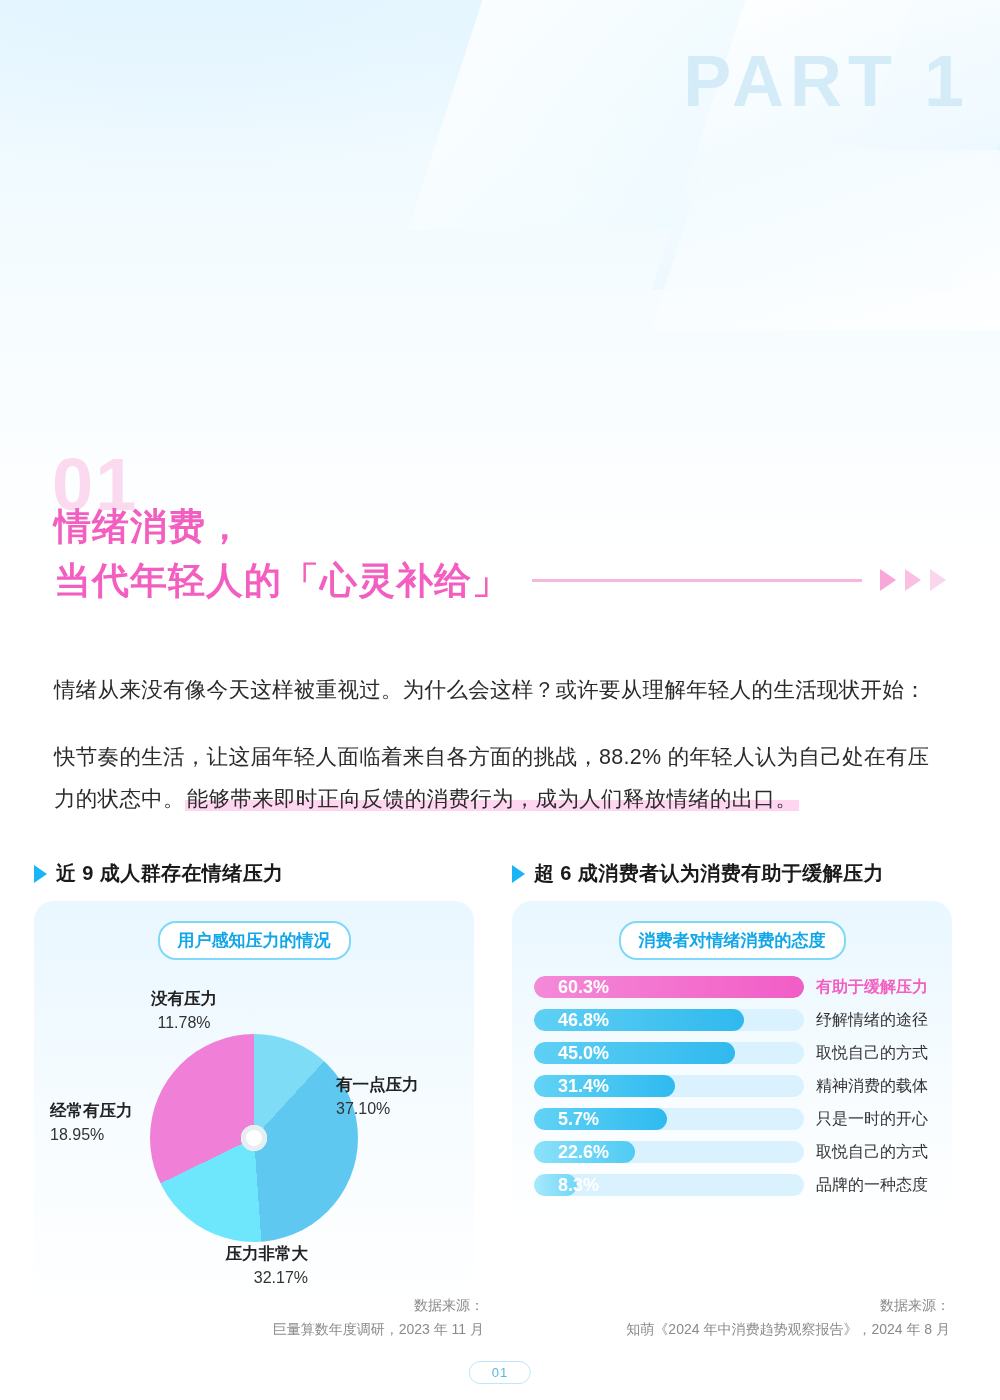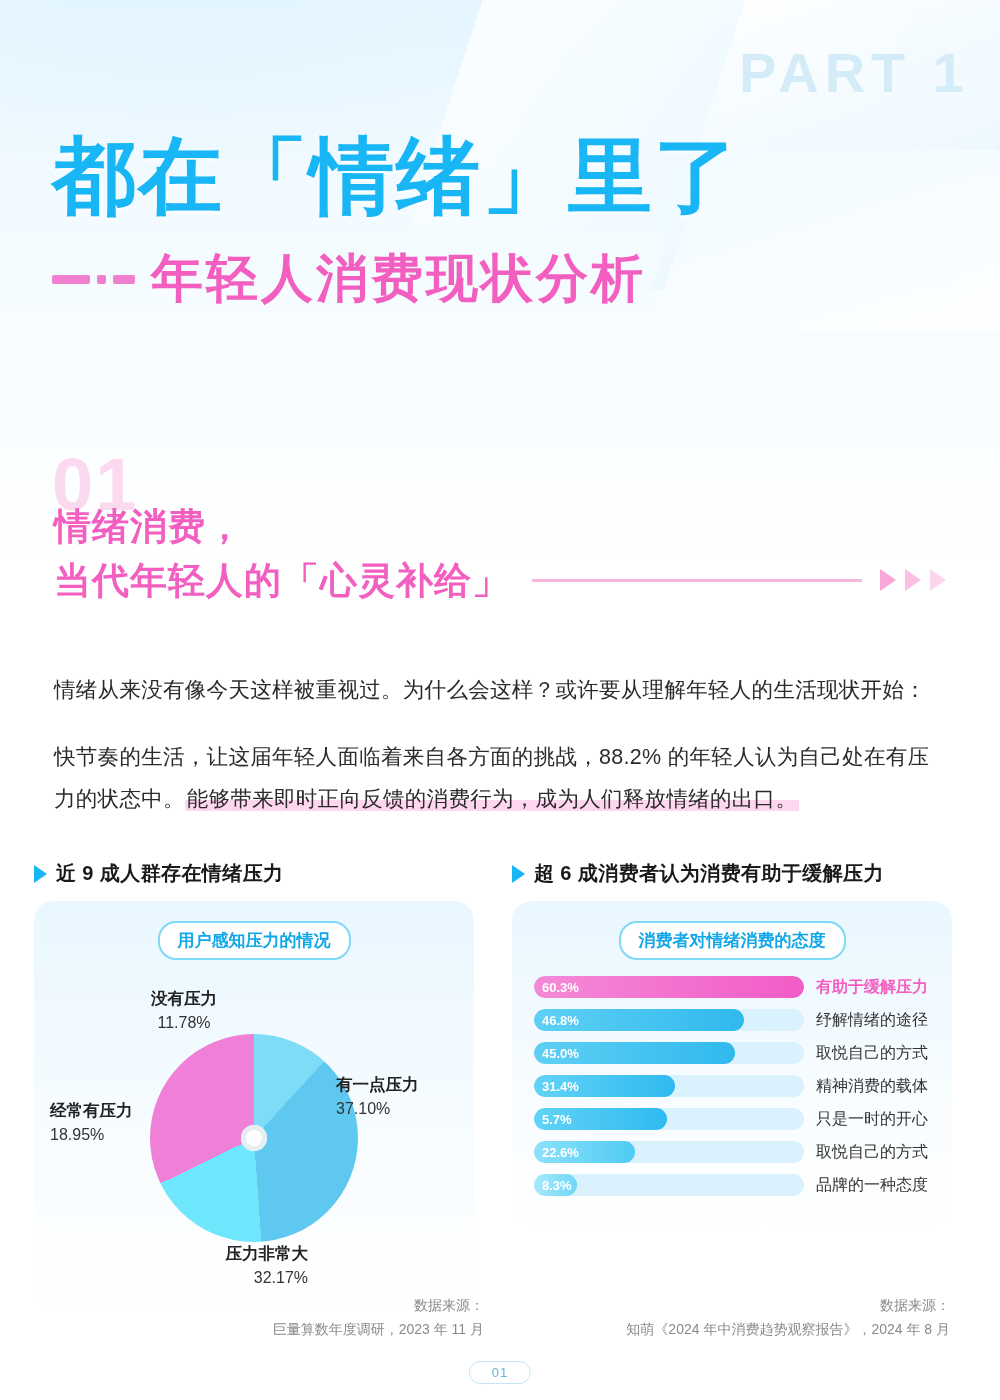--- a/index.html
+++ b/index.html
@@ -22,21 +22,21 @@
        opacity:.85;transform:skewX(-18deg);border-radius:0 0 40px 0;}
   .sw2{top:-10px;right:0px;width:300px;height:300px;
        background:linear-gradient(160deg,#ffffff 0%, #e6f6ff 100%);
        opacity:.9;transform:skewX(-18deg);}
   .sw3{top:150px;right:-40px;width:360px;height:180px;
        background:linear-gradient(160deg,#f2fbff 0%, #ffffff 100%);
        opacity:.9;transform:skewX(-18deg);}
 
   .part-label{
     position:absolute;top:40px;right:30px;
-    font-size:56px;font-weight:bold;letter-spacing:6px;
+    font-size:72px;font-weight:bold;letter-spacing:6px;
     color:#cfeaf7;opacity:.85;
   }
 
   .title-wrap{position:absolute;top:132px;left:52px;right:40px;}
   .main-title{
     font-size:84px;line-height:1.05;font-weight:bold;color:#18b6f5;
     letter-spacing:2px;
     text-shadow:0 3px 0 rgba(255,255,255,.6);
   }
   .sub-row{display:flex;align-items:center;gap:16px;margin-top:24px;}
@@ -101,21 +101,21 @@
   .l-none{top:20px;left:50%;transform:translateX(-130px);text-align:center;width:120px;}
   .l-little{top:106px;right:2px;text-align:left;width:120px;}
   .l-often{top:132px;left:0px;text-align:left;width:118px;}
   .l-big{bottom:6px;left:118px;text-align:right;width:140px;}
 
   
   .bars{padding:16px 8px 4px 6px;}
   .bar-row{display:flex;align-items:center;gap:12px;margin-bottom:11px;}
   .bar-track{flex:0 0 270px;height:22px;border-radius:11px;background:#d9f2fd;position:relative;overflow:hidden;}
   .bar-fill{height:100%;border-radius:11px;display:flex;align-items:center;}
-  .bar-val{font-size:13px;color:#ffffff;font-weight:bold;padding-left:8px;white-space:nowrap;}
+  .bar-val{font-size:18px;color:#ffffff;font-weight:bold;padding-left:24px;white-space:nowrap;}
   .bar-label{font-size:16px;color:#333;white-space:nowrap;}
   .bar-label.pink{color:#f35fc0;font-weight:bold;}
 
   .source{position:absolute;bottom:58px;font-size:14px;color:#8a8a8a;text-align:right;line-height:1.7;}
   .src-left{left:54px;width:430px;}
   .src-right{right:50px;width:430px;}
 
   .pagenum{
     position:absolute;left:50%;transform:translateX(-50%);bottom:16px;
     border:1.5px solid #bfe7f7;border-radius:12px;background:#ffffff;
@@ -126,31 +126,20 @@
 <body>
 
 <div class="page">
 
   <div class="swoosh sw1"></div>
   <div class="swoosh sw2"></div>
   <div class="swoosh sw3"></div>
 
   <div class="part-label">PART 1</div>
 
-  <div class="title-wrap">
-    <div class="main-title">都在「情绪」里了</div>
-    <div class="sub-row">
-      <div class="dash">
-        <span class="d1"></span>
-          <span class="d2"></span>
-          <span class="d3"></span>
-      </div>
-      <div class="sub-title">年轻人消费现状分析</div>
-    </div>
-  </div>
 
   <div class="sec-num">01</div>
 
   <div class="sec-head">
     <div class="sec-line">情绪消费，</div>
     <div class="sec-line sec-line2">
       <span>当代年轻人的「心灵补给」</span>
       <span class="rule"></span>
       <span class="arrows">
           <i class="a1"></i>

